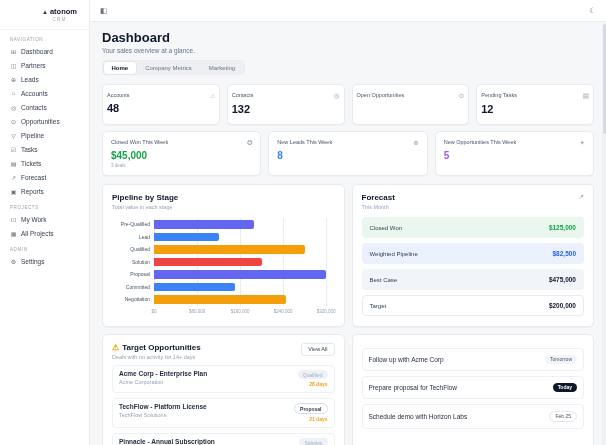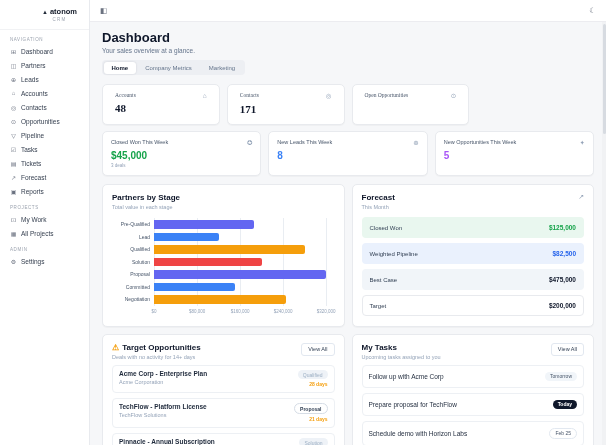--- a/index.html
+++ b/index.html
@@ -26,21 +26,21 @@
   .content { flex:1; overflow:hidden; padding:8px 12px 0 12px; }
   .page-title { font-size:13px; font-weight:bold; color:#0f172a; }
   .page-sub { font-size:6.5px; color:#64748b; margin-top:2px; }
   
   .tabs { display:inline-flex; background:#edeff3; border-radius:4px; padding:1.5px; gap:1px; margin-top:6px; }
   .tab { font-size:6px; color:#64748b; padding:3px 8px; border-radius:3px; cursor:pointer; white-space:nowrap; }
   .tab.active { background:#fff; color:#0f172a; font-weight:bold; box-shadow:0 0 2px rgba(15,23,42,.15); }
   
   .stats-row { display:grid; grid-template-columns:repeat(4,1fr); gap:7px; margin-top:9px; }
   .card { background:#fff; border:1px solid #e8eaee; border-radius:5px; box-shadow:0 1px 1px rgba(15,23,42,.03); }
-  .stat-card { padding:7px 12px; min-height:41px;font-family:Liberation Serif, serif; }
+  .stat-card { padding:7px 4px; min-height:41px; }
   .stat-head { display:flex; justify-content:space-between; align-items:flex-start; font-size:5.5px; color:#475569; }
   .stat-ic { font-size:6.5px; color:#94a3b8; }
   .stat-value { font-size:11px; font-weight:bold; margin-top:3px; color:#0f172a; }
   .hl-row { display:grid; grid-template-columns:repeat(3,1fr); gap:7px; margin-top:6px; }
   .hl-card { padding:7px 8px; min-height:41px; }
   .hl-value { font-size:10px; font-weight:bold; margin-top:3px; }
   .hl-note { font-size:4.5px; color:#94a3b8; margin-top:2px; min-height:5px; }
   
   .mid-row { display:grid; grid-template-columns:1fr 1fr; gap:7px; margin-top:8px; }
   .panel { padding:8px 9px; min-height:131px; }
@@ -183,27 +183,34 @@
           <span>Accounts</span>
           <span class="stat-ic">⌂</span>
         </div>
         <div class="stat-value">48</div>
       </div>
       <div class="card stat-card">
         <div class="stat-head">
           <span>Contacts</span>
           <span class="stat-ic">◎</span>
         </div>
-        <div class="stat-value">171</div>
+        <div class="stat-value">132</div>
       </div>
       <div class="card stat-card">
         <div class="stat-head">
           <span>Open Opportunities</span>
           <span class="stat-ic">⊙</span>
         </div>
+      </div>
+      <div class="card stat-card">
+        <div class="stat-head">
+          <span>Pending Tasks</span>
+          <span class="stat-ic">▤</span>
+        </div>
+        <div class="stat-value">12</div>
       </div>
     </div>
 
     
     <div class="hl-row">
       <div class="card hl-card">
         <div class="stat-head">
           <span>Closed Won This Week</span>
           <span class="stat-ic">✪</span>
         </div>
@@ -226,21 +233,21 @@
         <div class="hl-value" style="color: rgb(168, 85, 247);">5</div>
         <div class="hl-note"></div>
       </div>
     </div>
 
     
     <div class="mid-row">
       <div class="card panel">
         <div class="panel-head">
           <div>
-            <div class="panel-title">Partners by Stage</div>
+            <div class="panel-title">Pipeline by Stage</div>
             <div class="panel-sub">Total value in each stage</div>
           </div>
         </div>
         <div class="chart-body">
             <div class="chart-grid">
               <div class="gridline" style="left: 0%;"></div>
               <div class="gridline" style="left: 24.2424%;"></div>
               <div class="gridline" style="left: 48.4848%;"></div>
               <div class="gridline" style="left: 72.7273%;"></div>
               <div class="gridline" style="left: 96.9697%;"></div>
@@ -367,27 +374,20 @@
           </div>
           <div class="s-right">
             <span class="stage-badge">Solution</span>
 
           </div>
         </div>
 
       </div>
 
       <div class="card panel">
-        <div class="panel-head">
-          <div>
-            <div class="panel-title">My Tasks</div>
-            <div class="panel-sub">Upcoming tasks assigned to you</div>
-          </div>
-          <button class="view-all">View All</button>
-        </div>
 
         <div class="t-item">
           <span class="t-title">Follow up with Acme Corp</span>
           <span class="due-badge light">Tomorrow</span>
         </div>
         <div class="t-item">
           <span class="t-title">Prepare proposal for TechFlow</span>
           <span class="due-badge dark">Today</span>
         </div>
         <div class="t-item">

